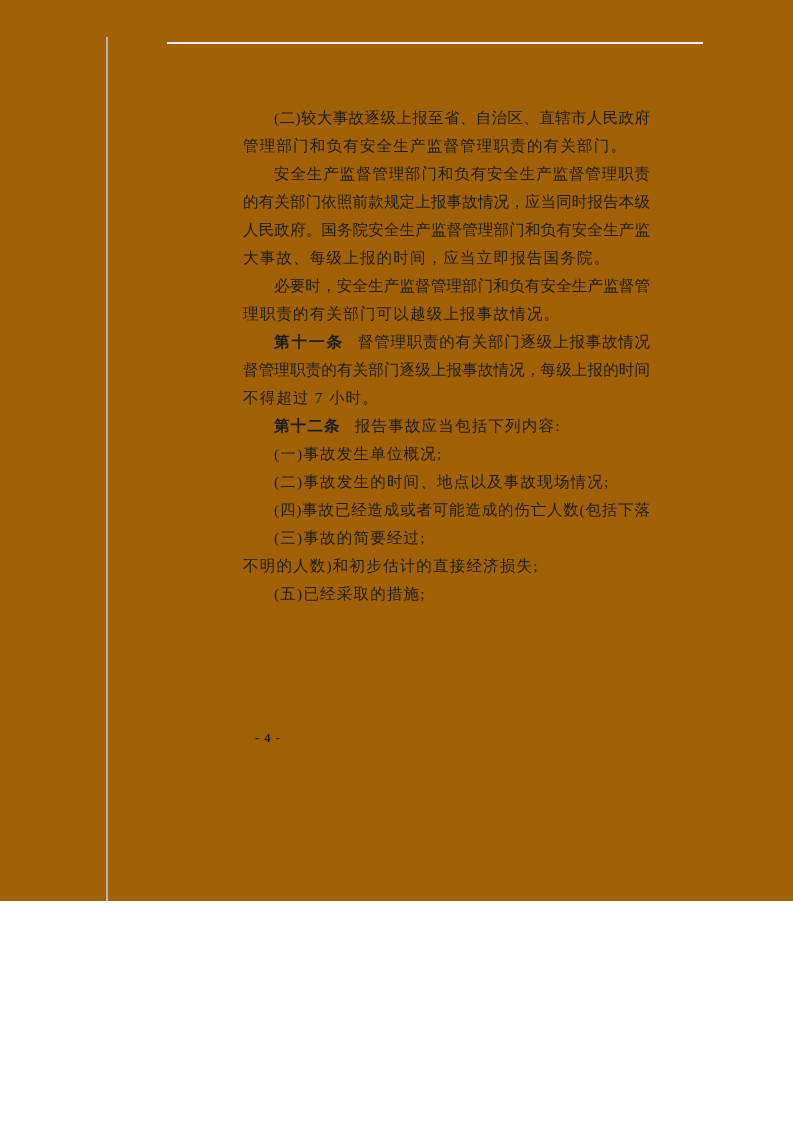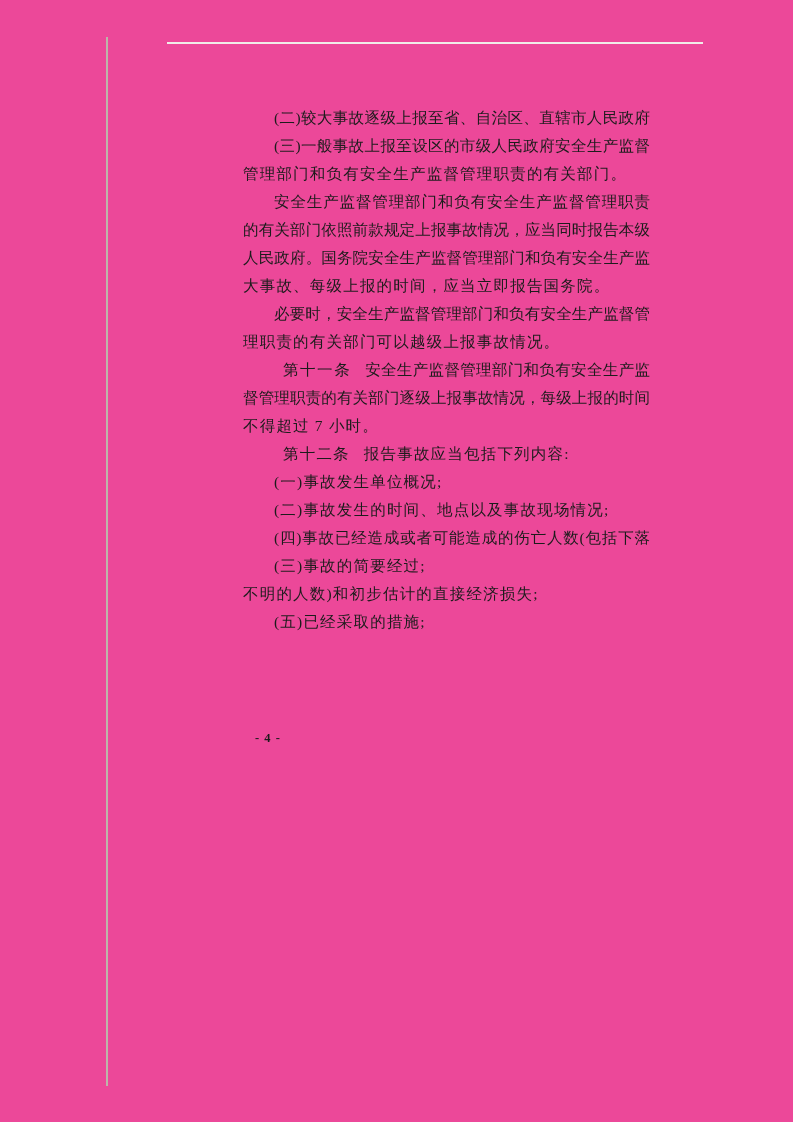--- a/index.html
+++ b/index.html
@@ -3,22 +3,22 @@
 <meta charset="utf-8">
 <style>
   html, body {
     margin: 0;
     padding: 0;
     background: #ffffff;
   }
   .page {
     position: relative;
     width: 793px;
-    height: 1122px;
-    background: #ec4899;
+    height: 901px;
+    background: #a16207;
     overflow: hidden;
     font-family: "Liberation Serif", "DejaVu Serif", serif;
     color: #1c1c1c;
   }
   .scan-vline {
     position: absolute;
     left: 106px;
     top: 37px;
     width: 1.5px;
     height: 1049px;
@@ -50,51 +50,49 @@
     text-align-last: justify;
     letter-spacing: 0;
   }
   .line:not(.just) {
     letter-spacing: 1.2px;
   }
   .line.ind {
     text-indent: 31px;
   }
   .article-no {
-    font-weight: normal;
+    font-weight: bold;
     letter-spacing: 1.2px;
     margin-right: 14px;
-    margin-left: 9px;
   }
   .page-number {
     position: absolute;
     left: 255px;
     top: 731px;
     font-size: 12.5px;
     font-weight: bold;
     letter-spacing: 1px;
   }
 </style>
 </head>
 <body>
 
 <div class="page">
   <div class="scan-vline"></div>
   <div class="scan-hline"></div>
   <div class="text-block">
       <div class="line just ind">(二)较大事故逐级上报至省、自治区、直辖市人民政府</div>
-      <div class="line just ind">(三)一般事故上报至设区的市级人民政府安全生产监督</div>
       <div class="line">管理部门和负有安全生产监督管理职责的有关部门。</div>
       <div class="line just ind">安全生产监督管理部门和负有安全生产监督管理职责</div>
       <div class="line just">的有关部门依照前款规定上报事故情况，应当同时报告本级</div>
       <div class="line just">人民政府。国务院安全生产监督管理部门和负有安全生产监</div>
       <div class="line">大事故、每级上报的时间，应当立即报告国务院。</div>
       <div class="line just ind">必要时，安全生产监督管理部门和负有安全生产监督管</div>
       <div class="line">理职责的有关部门可以越级上报事故情况。</div>
-      <div class="line just ind"><b class="article-no">第十一条</b><span>安全生产监督管理部门和负有安全生产监</span></div>
+      <div class="line just ind"><b class="article-no">第十一条</b><span>督管理职责的有关部门逐级上报事故情况</span></div>
       <div class="line just">督管理职责的有关部门逐级上报事故情况，每级上报的时间</div>
       <div class="line">不得超过 7 小时。</div>
       <div class="line ind"><b class="article-no">第十二条</b><span>报告事故应当包括下列内容:</span></div>
       <div class="line ind">(一)事故发生单位概况;</div>
       <div class="line ind">(二)事故发生的时间、地点以及事故现场情况;</div>
       <div class="line just ind">(四)事故已经造成或者可能造成的伤亡人数(包括下落</div>
       <div class="line ind">(三)事故的简要经过;</div>
       <div class="line">不明的人数)和初步估计的直接经济损失;</div>
       <div class="line ind">(五)已经采取的措施;</div>
     </div>

